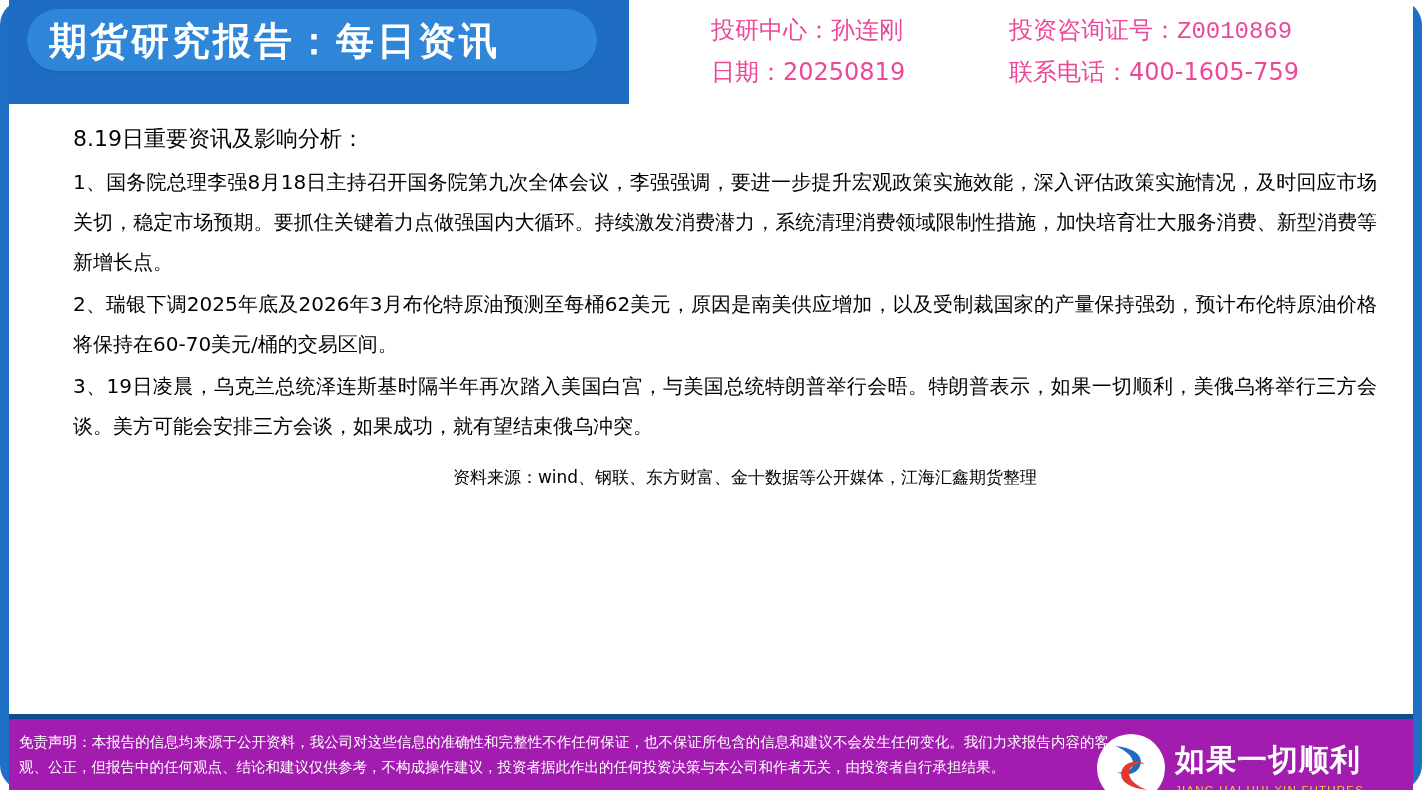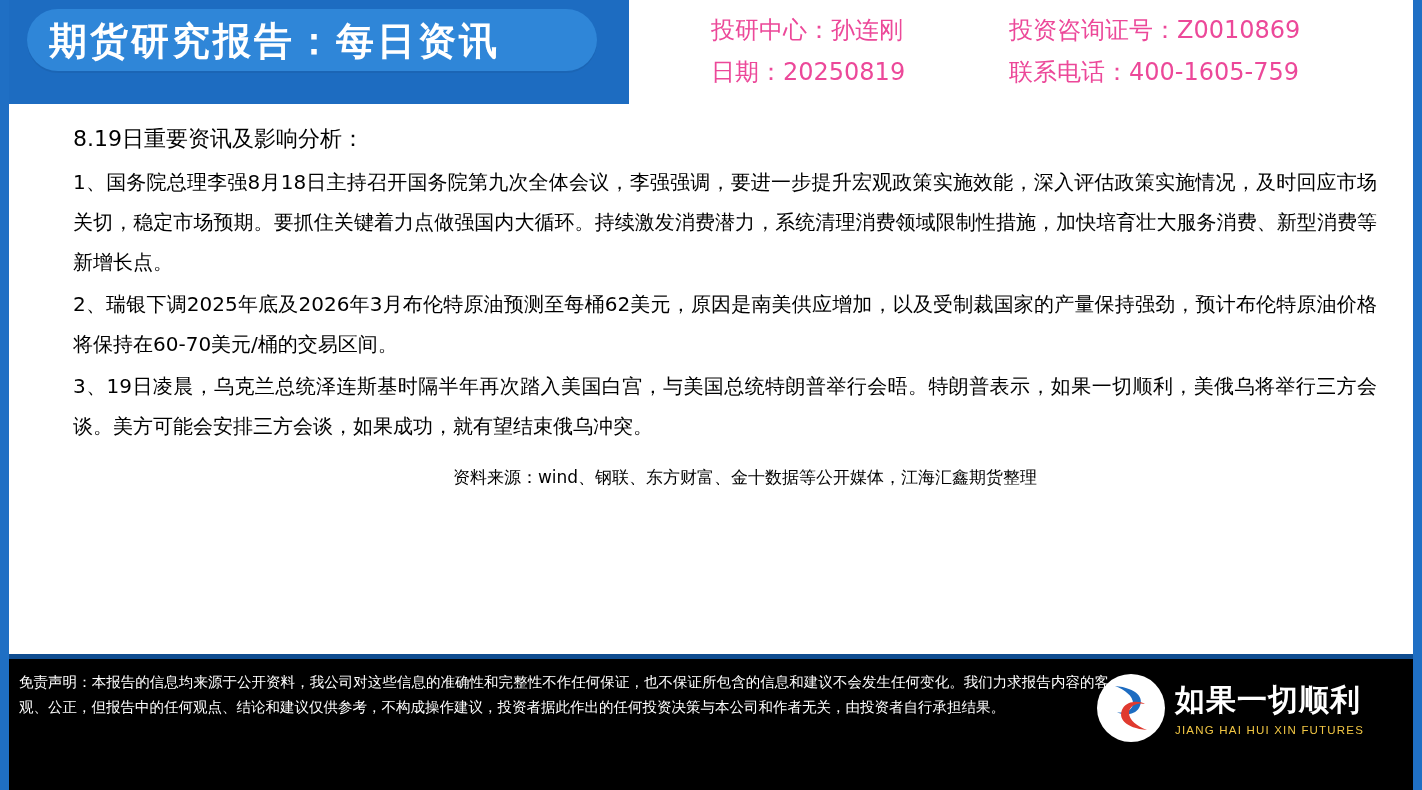--- a/index.html
+++ b/index.html
@@ -15,20 +15,21 @@
     position: relative;
   }
   .page {
     position: relative;
     width: 1422px;
     height: 790px;
     box-sizing: border-box;
     border-left: 9px solid #1f6fc4;
     border-right: 9px solid #1f6fc4;
     background: #ffffff;
+    border-radius: 25px;
   }
   
   .header {
     position: relative;
     height: 104px;
     background: linear-gradient(90deg, #1d6dc2 0%, #2f86d8 38%, #ffffff 38%, #ffffff 100%);
   }
   .header-left {
     position: absolute;
     left: 0;
@@ -67,21 +68,21 @@
     background: #ffffff;
   }
   .meta {
     position: absolute;
     color: #ec4899;
     font-size: 24px;
     white-space: nowrap;
     font-family: "DejaVu Sans", "Liberation Sans", sans-serif;
   }
   .meta-r1c1 { left: 82px; top: 14px; }
-  .meta-r1c2 { left: 380px; top: 14px; }
+  .meta-r1c2 { left: 380px; top: 14px; font-family: Liberation Mono, monospace; }
   .meta-r2c1 { left: 82px; top: 56px; }
   .meta-r2c2 { left: 380px; top: 56px; }
 
   
   .content {
     position: absolute;
     left: 0;
     top: 104px;
     right: 0;
     height: 578px;
@@ -114,22 +115,22 @@
     padding-left: 40px;
     font-family: "DejaVu Sans", "Liberation Sans", sans-serif;
   }
 
   
   .footer {
     position: absolute;
     left: 0;
     right: 0;
     bottom: 0;
-    height: 136px;
-    background: #000000;
+    height: 76px;
+    background: #a21caf;
   }
   .footer-rule {
     position: absolute;
     left: 0;
     right: 0;
     top: 0;
     height: 5px;
     background: #0f4d91;
   }
   .disclaimer {

